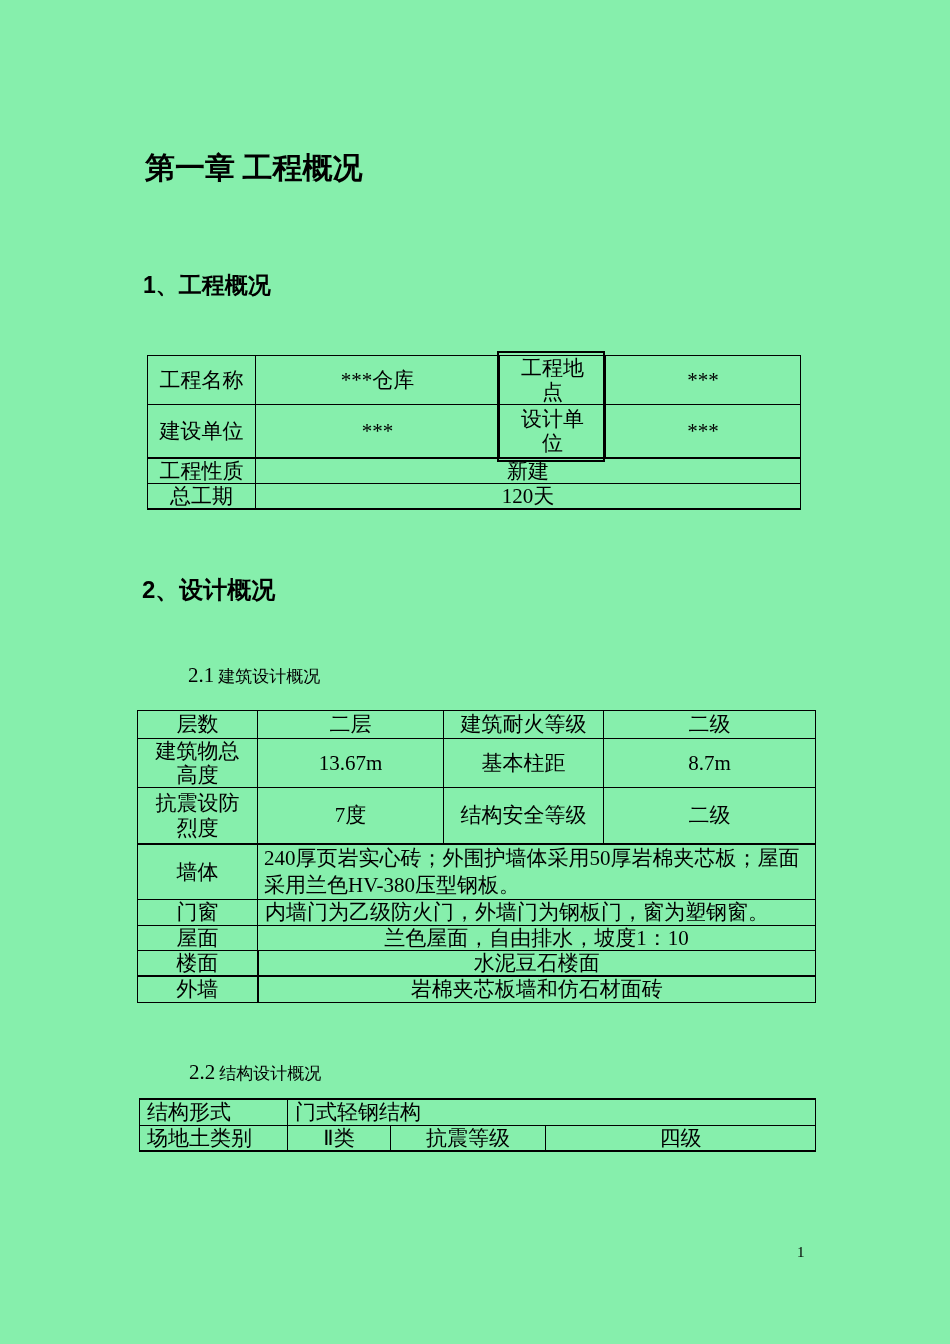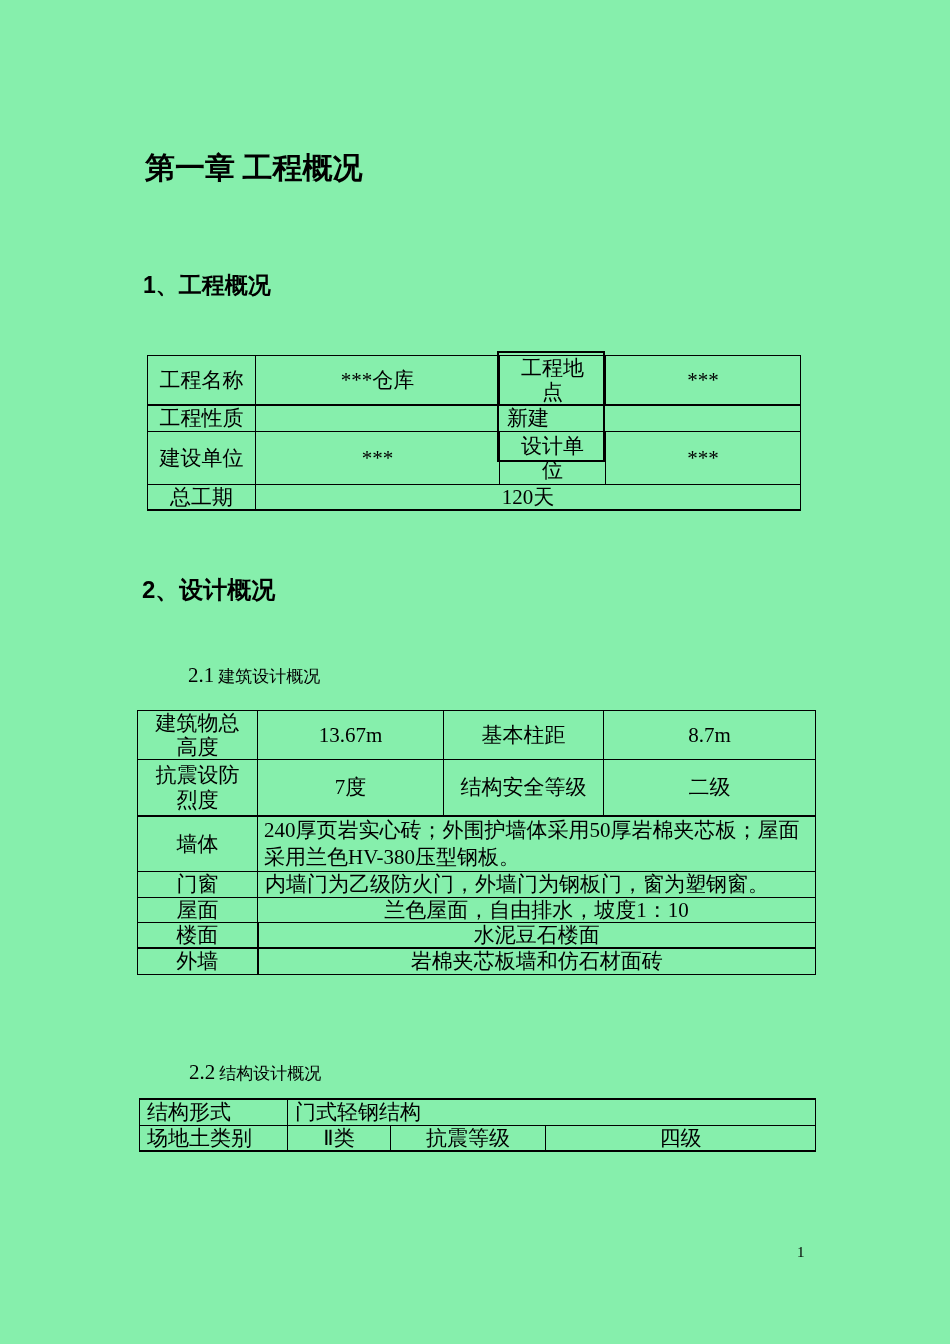--- a/index.html
+++ b/index.html
@@ -97,31 +97,31 @@
       </colgroup>
       <tbody>
           <tr style="height:49px;">
         <td>工程名称</td>
         <td>***仓库</td>
         <td>
               <div class="w3">工程地点</div>
             </td>
         <td>***</td>
       </tr>
+      <tr style="height:53px;">
+        <td>建设单位</td>
+        <td>***</td>
+        <td>
+              <div class="w3">设计单位</div>
+            </td>
+        <td>***</td>
+      </tr>
       <tr style="height:26px;">
         <td class="b2t">工程性质</td>
         <td class="b2t" colspan="3">新建</td>
-      </tr>
-      <tr style="height:53px;">
-        <td>建设单位</td>
-        <td>***</td>
-        <td>
-              <div class="w3">设计单位</div>
-            </td>
-        <td>***</td>
       </tr>
       <tr style="height:23px;">
         <td class="b2b">总工期</td>
         <td class="b2b" colspan="3">120天</td>
       </tr>
     </tbody>
       </table>
     <div class="loc-box"></div>
   </div>
 
@@ -134,20 +134,26 @@
 
   <div class="abs" style="left:137px; top:710px;">
     <table style="width:678px;">
       <colgroup>
         <col style="width:120px">
           <col style="width:186px">
           <col style="width:160px">
           <col style="width:212px">
       </colgroup>
       <tbody>
+      <tr style="height:28px;">
+        <td>层数</td>
+        <td>二层</td>
+        <td>建筑耐火等级</td>
+        <td>二级</td>
+      </tr>
       <tr style="height:46px;">
         <td>
               <div class="w4">建筑物总高度</div>
             </td>
         <td>13.67m</td>
         <td>基本柱距</td>
         <td>8.7m</td>
       </tr>
       <tr style="height:56px;">
         <td>

